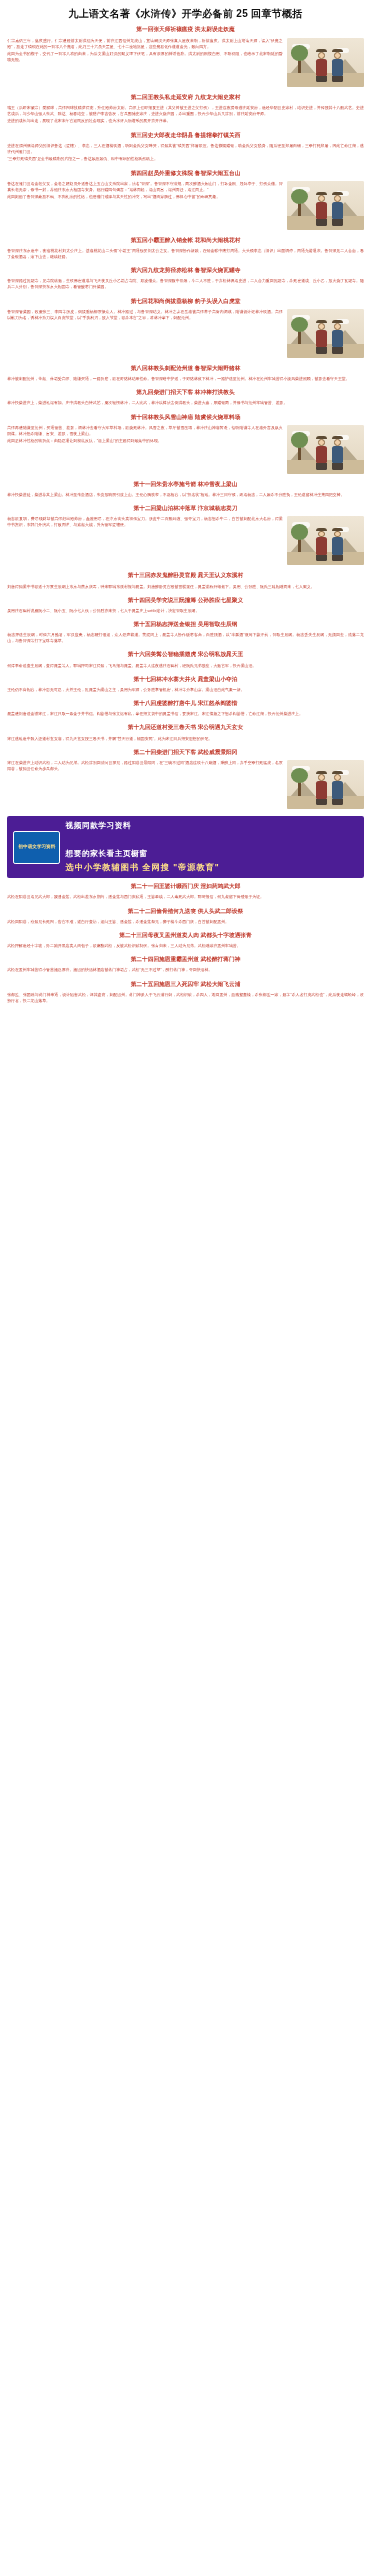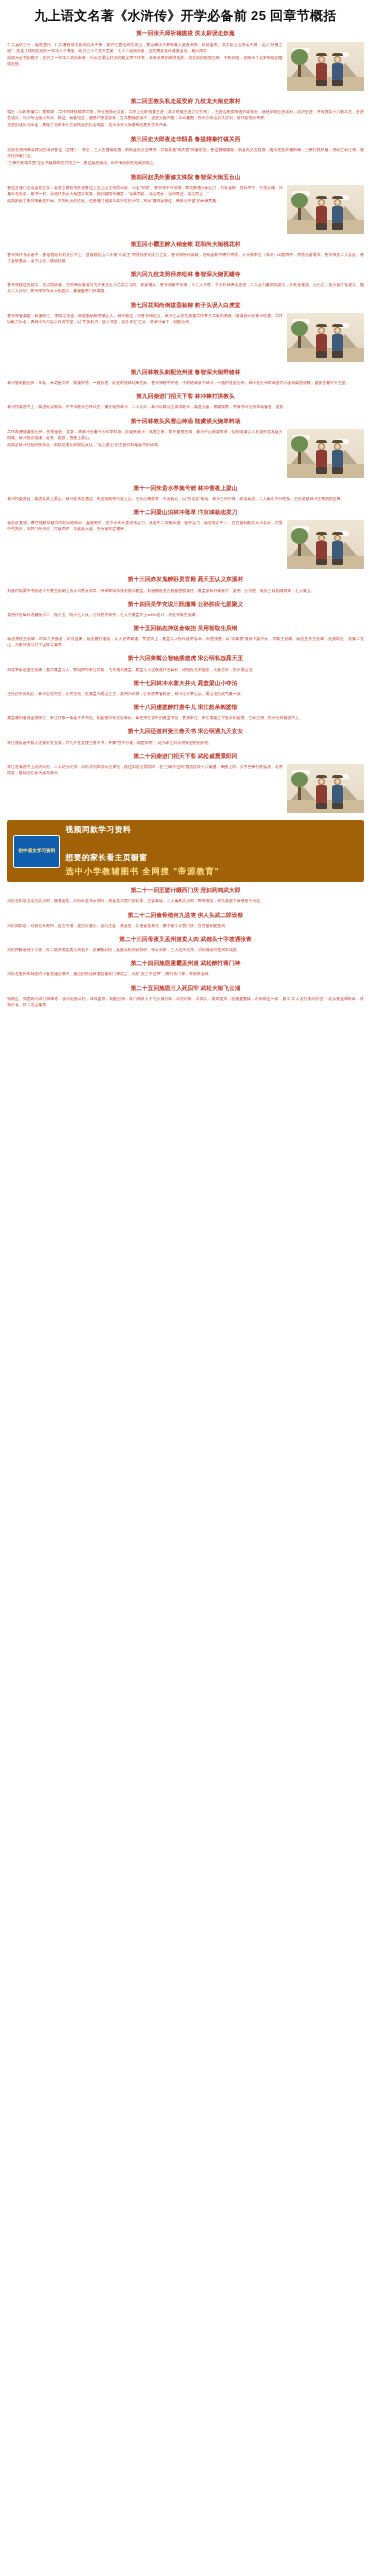--- a/index.html
+++ b/index.html
@@ -9,21 +9,21 @@
     background:#ffffff;
     font-family:"Liberation Sans", sans-serif;
     color:#222;
   }
   .page {
     width:371px;
     padding:5.2px 7.2px 10.3px 7.2px;
   }
   .doc-title {
     text-align:center;
-    font-size:13px;
+    font-size:10px;
     font-weight:bold;
     color:#111;
     letter-spacing:0.3px;
     margin:2.1px 0 5.2px 0;
   }
   .section { margin-bottom:7.2px; }
   .sec-head {
     text-align:center;
     color:#c0392b;
     font-weight:bold;
@@ -62,21 +62,21 @@
   .fig .body { width:11.3px;height:17.5px;border-radius:2.6px 2.6px 1.5px 1.5px;margin:0 auto;}
   .fig .legs { width:10.3px;height:6.2px;margin:0 auto;background:#4a4038;border-radius:0 0 1.5px 1.5px;}
   .hat { width:10.3px;height:3.1px;background:#5c4a33;border-radius:3.1px 3.1px 0 0;margin:0 auto;}
   .tree { position:absolute;bottom:10.3px;width:3.1px;height:20.6px;background:#6b4f31;}
   .tree:after{content:"";position:absolute;left:-7.2px;top:-10.3px;width:17.5px;height:15.5px;background:#6f8f52;border-radius:50%;}
   .cloud { position:absolute;background:#fff;opacity:.75;border-radius:6.2px;height:5.2px;}
   .mount { position:absolute;bottom:12.4px;width:0;height:0;border-left:13.4px solid transparent;border-right:13.4px solid transparent;border-bottom:15.5px solid #b7a98d;}
   
   .ad {
     margin:7.2px 0 3.1px 0;
-    background:#a16207;
+    background:#4c1d95;
     border-radius:2.1px;
     display:flex;
     align-items:center;
     padding:5.2px 6.2px;
     gap:5.2px;
     color:#fff;
   }
   .ad-thumb {
     width:47px;height:33px;border-radius:2.1px;background:#0f5fae;
     display:flex;align-items:center;justify-content:center;

